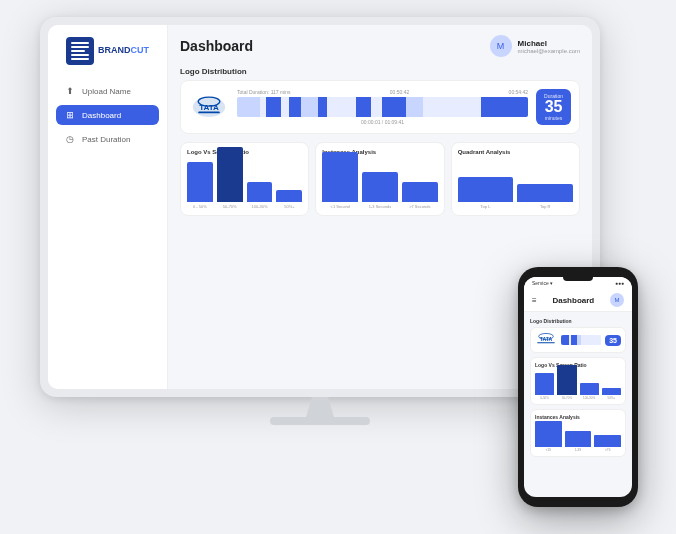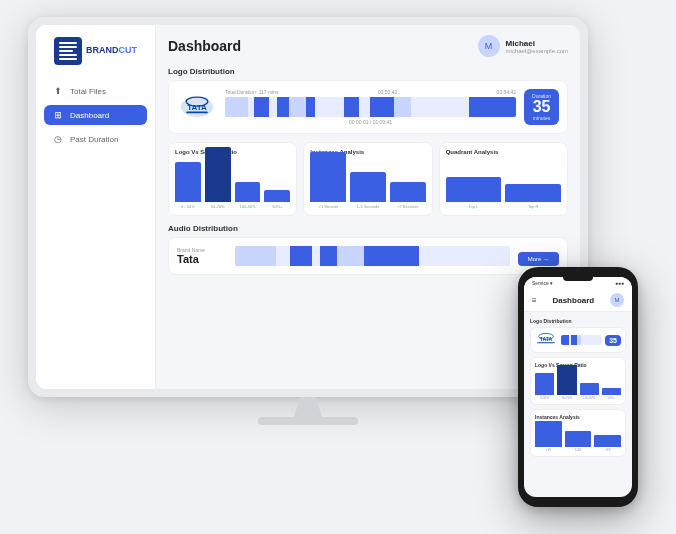--- a/index.html
+++ b/index.html
@@ -19,21 +19,21 @@
       width: 620px;
       height: 500px;
       display: flex;
       align-items: flex-start;
       justify-content: center;
     }
 
     
     .monitor {
       position: absolute;
-      left: 0;
+      left: 12px;
       top: 0;
       width: 560px;
       height: 420px;
     }
 
     .monitor-screen-outer {
       width: 560px;
       height: 380px;
       background: #e8eaed;
       border-radius: 16px;
@@ -586,21 +586,21 @@
               </div>
             </div>
             <div style="font-size:9px;font-weight:800;color:#1a3a8f;line-height:1.1">
               <span>BRAND</span><span style="color:#4a7aff">CUT</span>
             </div>
           </div>
 
           <div class="sidebar-nav">
             <div class="sidebar-item">
               <span class="sidebar-icon">⬆</span>
-              <span>Total Files</span>
+              <span>Upload Name</span>
             </div>
             <div class="sidebar-item active">
               <span class="sidebar-icon">⊞</span>
               <span>Dashboard</span>
             </div>
             <div class="sidebar-item">
               <span class="sidebar-icon">◷</span>
               <span>Past Duration</span>
             </div>
           </div>
@@ -712,42 +712,20 @@
                   <div class="bar-label">Top L</div>
                 </div>
                 <div class="bar-group">
                   <div class="bar" style="height:18px"></div>
                   <div class="bar-label">Top R</div>
                 </div>
               </div>
             </div>
           </div>
 
-          <div class="section">
-            <div class="section-title">Audio Distribution</div>
-            <div class="audio-dist-card">
-              <div class="audio-brand">
-                <span class="audio-brand-label">Brand Name</span>
-                <span class="audio-brand-name">Tata</span>
-              </div>
-              <div class="audio-timeline">
-                <div style="display:flex;height:100%;width:100%">
-                  <div style="width:15%;height:100%;background:#c8d6ff"></div>
-                  <div style="width:5%;height:100%;background:#e8ecff"></div>
-                  <div style="width:8%;height:100%;background:#3b5fe2"></div>
-                  <div style="width:3%;height:100%;background:#e8ecff"></div>
-                  <div style="width:6%;height:100%;background:#3b5fe2"></div>
-                  <div style="width:10%;height:100%;background:#c8d6ff"></div>
-                  <div style="width:20%;height:100%;background:#3b5fe2"></div>
-                  <div style="width:33%;height:100%;background:#e8ecff"></div>
-                </div>
-              </div>
-              <button class="more-btn">More →</button>
-            </div>
-          </div>
 
         </div>
       </div>
     </div>
 
     <div class="monitor-stand">
       <div class="stand-neck"></div>
       <div class="stand-base"></div>
     </div>
   </div>

